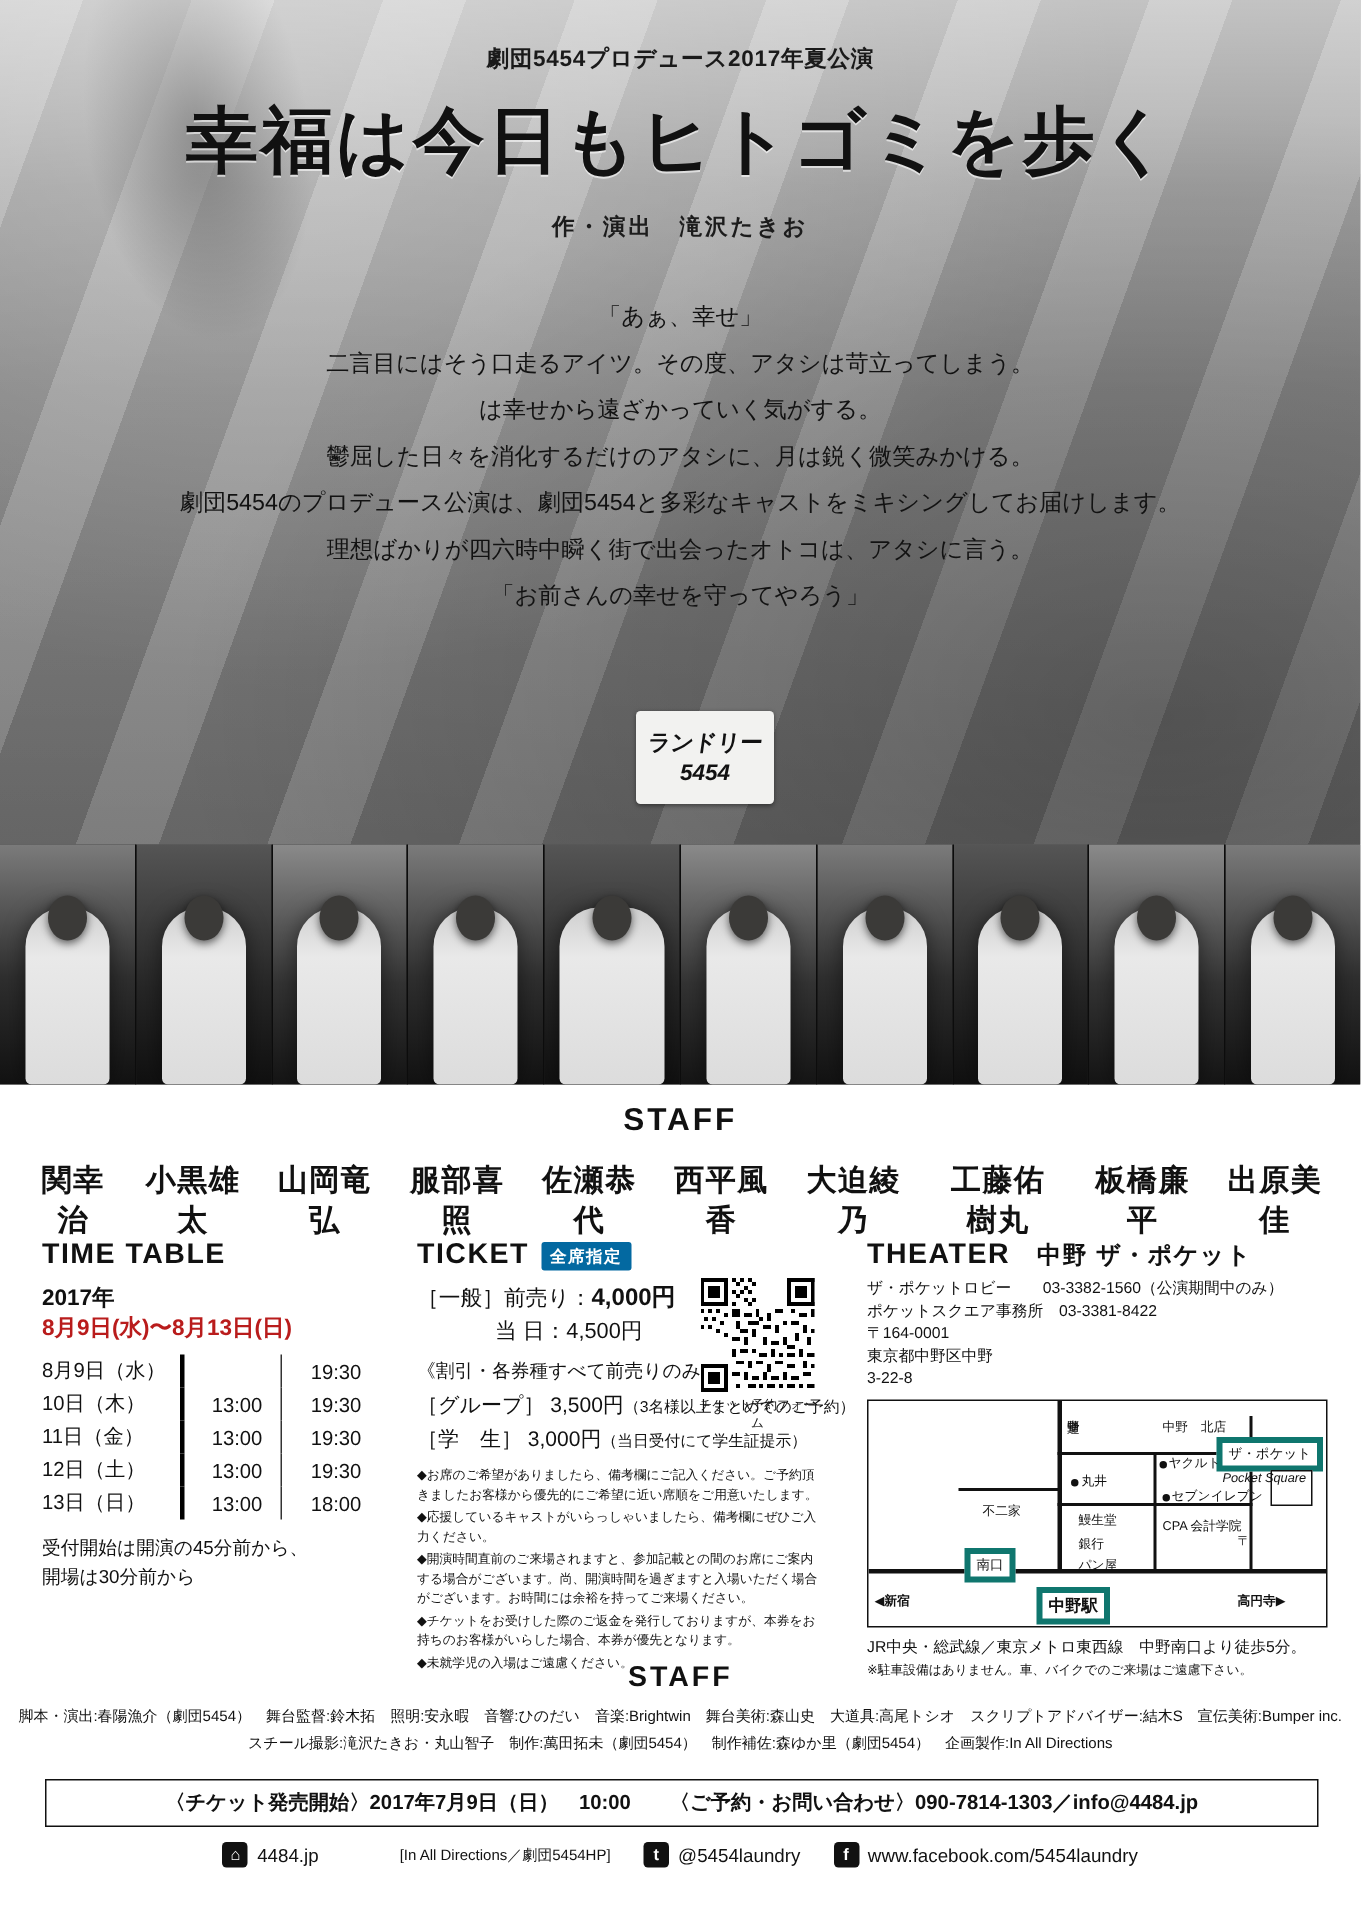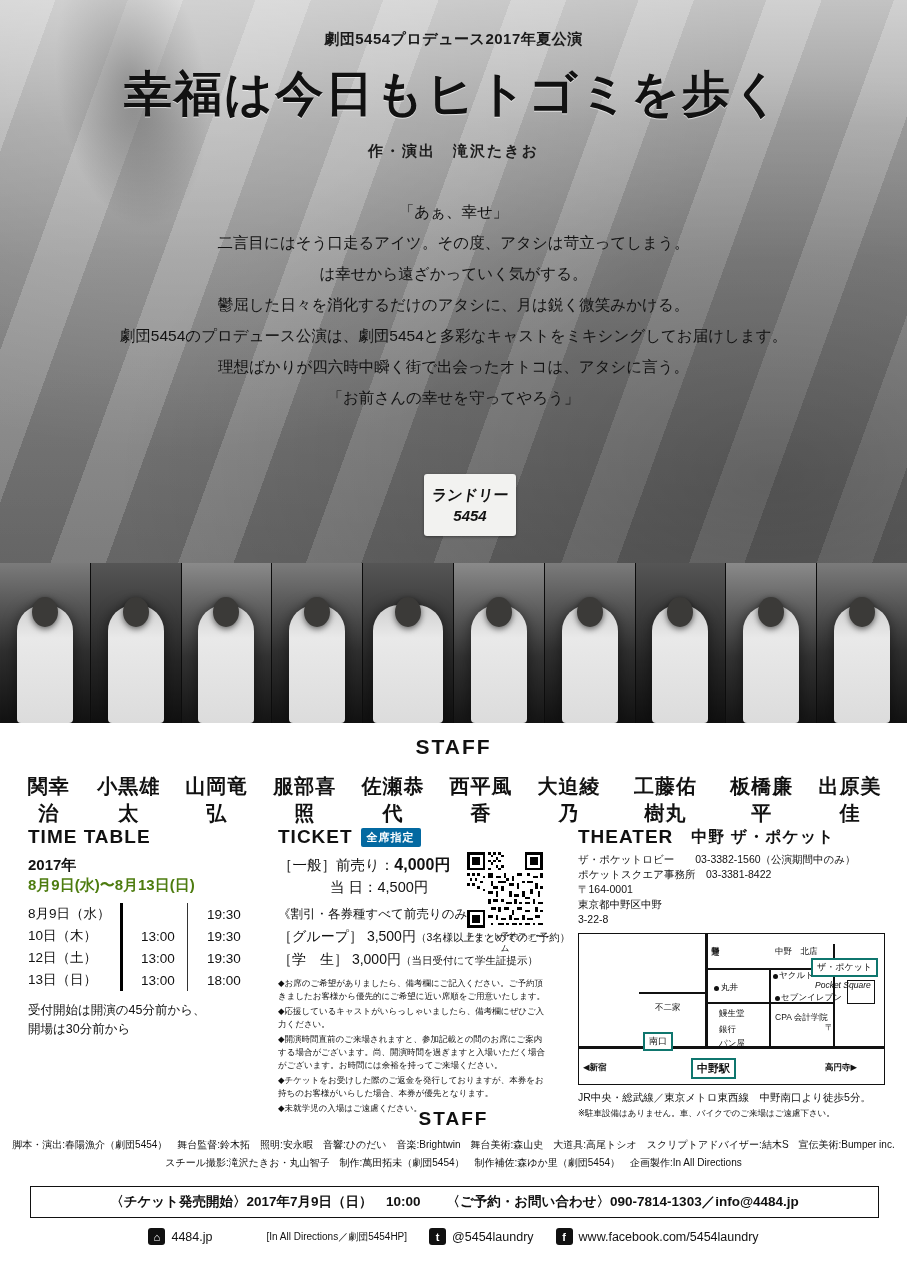--- a/index.html
+++ b/index.html
@@ -125,21 +125,21 @@
   .col-a{left:28px;width:228px;}
   .col-b{left:278px;width:270px;}
   .col-c{left:578px;width:305px;}
 
   .sec-h{font-size:19px;font-weight:700;letter-spacing:1px;color:#111;display:flex;align-items:center;gap:8px;}
   .tag{
     display:inline-block;background:#0369a1;color:#fff;font-size:11px;font-weight:700;
     padding:2px 6px;border-radius:2px;letter-spacing:1px;
   }
   .sec-sub{margin-top:8px;font-size:15px;font-weight:700;color:#111;}
-  .sec-sub2{margin-top:1px;font-size:15px;font-weight:700;color:#4d7c0f;}
+  .sec-sub2{margin-top:1px;font-size:15px;font-weight:700;color:#b91c1c;}
 
   table.tt{margin-top:8px;border-collapse:collapse;font-size:13.5px;color:#111;}
   table.tt td{padding:2px 0;vertical-align:middle;}
   table.tt td.d{width:92px;white-space:nowrap;}
   table.tt td.m{width:58px;text-align:center;border-left:3px solid #000000;padding-left:6px;}
   table.tt td.e{width:60px;text-align:center;border-left:1px solid #333;padding-left:6px;}
   .tt-note{margin-top:10px;font-size:12.5px;line-height:19px;color:#111;}
 
   .price-line{font-size:14.5px;color:#111;margin-top:7px;white-space:nowrap;}
   .price-line .big{font-size:16px;font-weight:700;}
@@ -155,21 +155,21 @@
   .qr-cap{font-size:8.5px;margin-top:3px;color:#111;}
 
   .theater-name{font-size:16px;font-weight:700;margin-left:10px;}
   .th-line{font-size:10.5px;color:#111;margin-top:4px;line-height:15px;}
   .map{
     position:relative;margin-top:6px;width:305px;height:150px;
     background:#fff;border:1px solid #111;overflow:hidden;
   }
   .map .rd{position:absolute;background:#111;}
   .map .lbl{position:absolute;font-size:8.5px;color:#111;white-space:nowrap;}
-  .map .box{position:absolute;border:2px solid #0f766e;background:#fff;font-size:9px;padding:1px 4px;white-space:nowrap;}
+  .map .box{position:absolute;border:4px solid #0f766e;background:#fff;font-size:9px;padding:1px 4px;white-space:nowrap;}
   .map .dot{position:absolute;width:5px;height:5px;background:#111;border-radius:50%;}
   .map .bldg{position:absolute;border:1px solid #111;background:#fff;}
   .map-note{font-size:10.5px;margin-top:6px;color:#111;}
   .map-note2{font-size:8.5px;margin-top:3px;color:#111;}
 
   
   .staff{position:absolute;left:0;top:1108px;width:907px;text-align:center;}
   .staff h3{margin:0;font-size:19px;font-weight:700;letter-spacing:2px;color:#111;}
   .staff .l{font-size:10px;line-height:18px;color:#111;margin-top:6px;}
 
@@ -300,20 +300,25 @@
       <div class="sec-sub2">8月9日(水)〜8月13日(日)</div>
       <table class="tt">
         <tbody>
             <tr>
           <td class="d">8月9日（水）</td>
           <td class="m"></td>
           <td class="e">19:30</td>
         </tr>
         <tr>
           <td class="d">10日（木）</td>
+          <td class="m">13:00</td>
+          <td class="e">19:30</td>
+        </tr>
+        <tr>
+          <td class="d">11日（金）</td>
           <td class="m">13:00</td>
           <td class="e">19:30</td>
         </tr>
         <tr>
           <td class="d">12日（土）</td>
           <td class="m">13:00</td>
           <td class="e">19:30</td>
         </tr>
         <tr>
           <td class="d">13日（日）</td>

